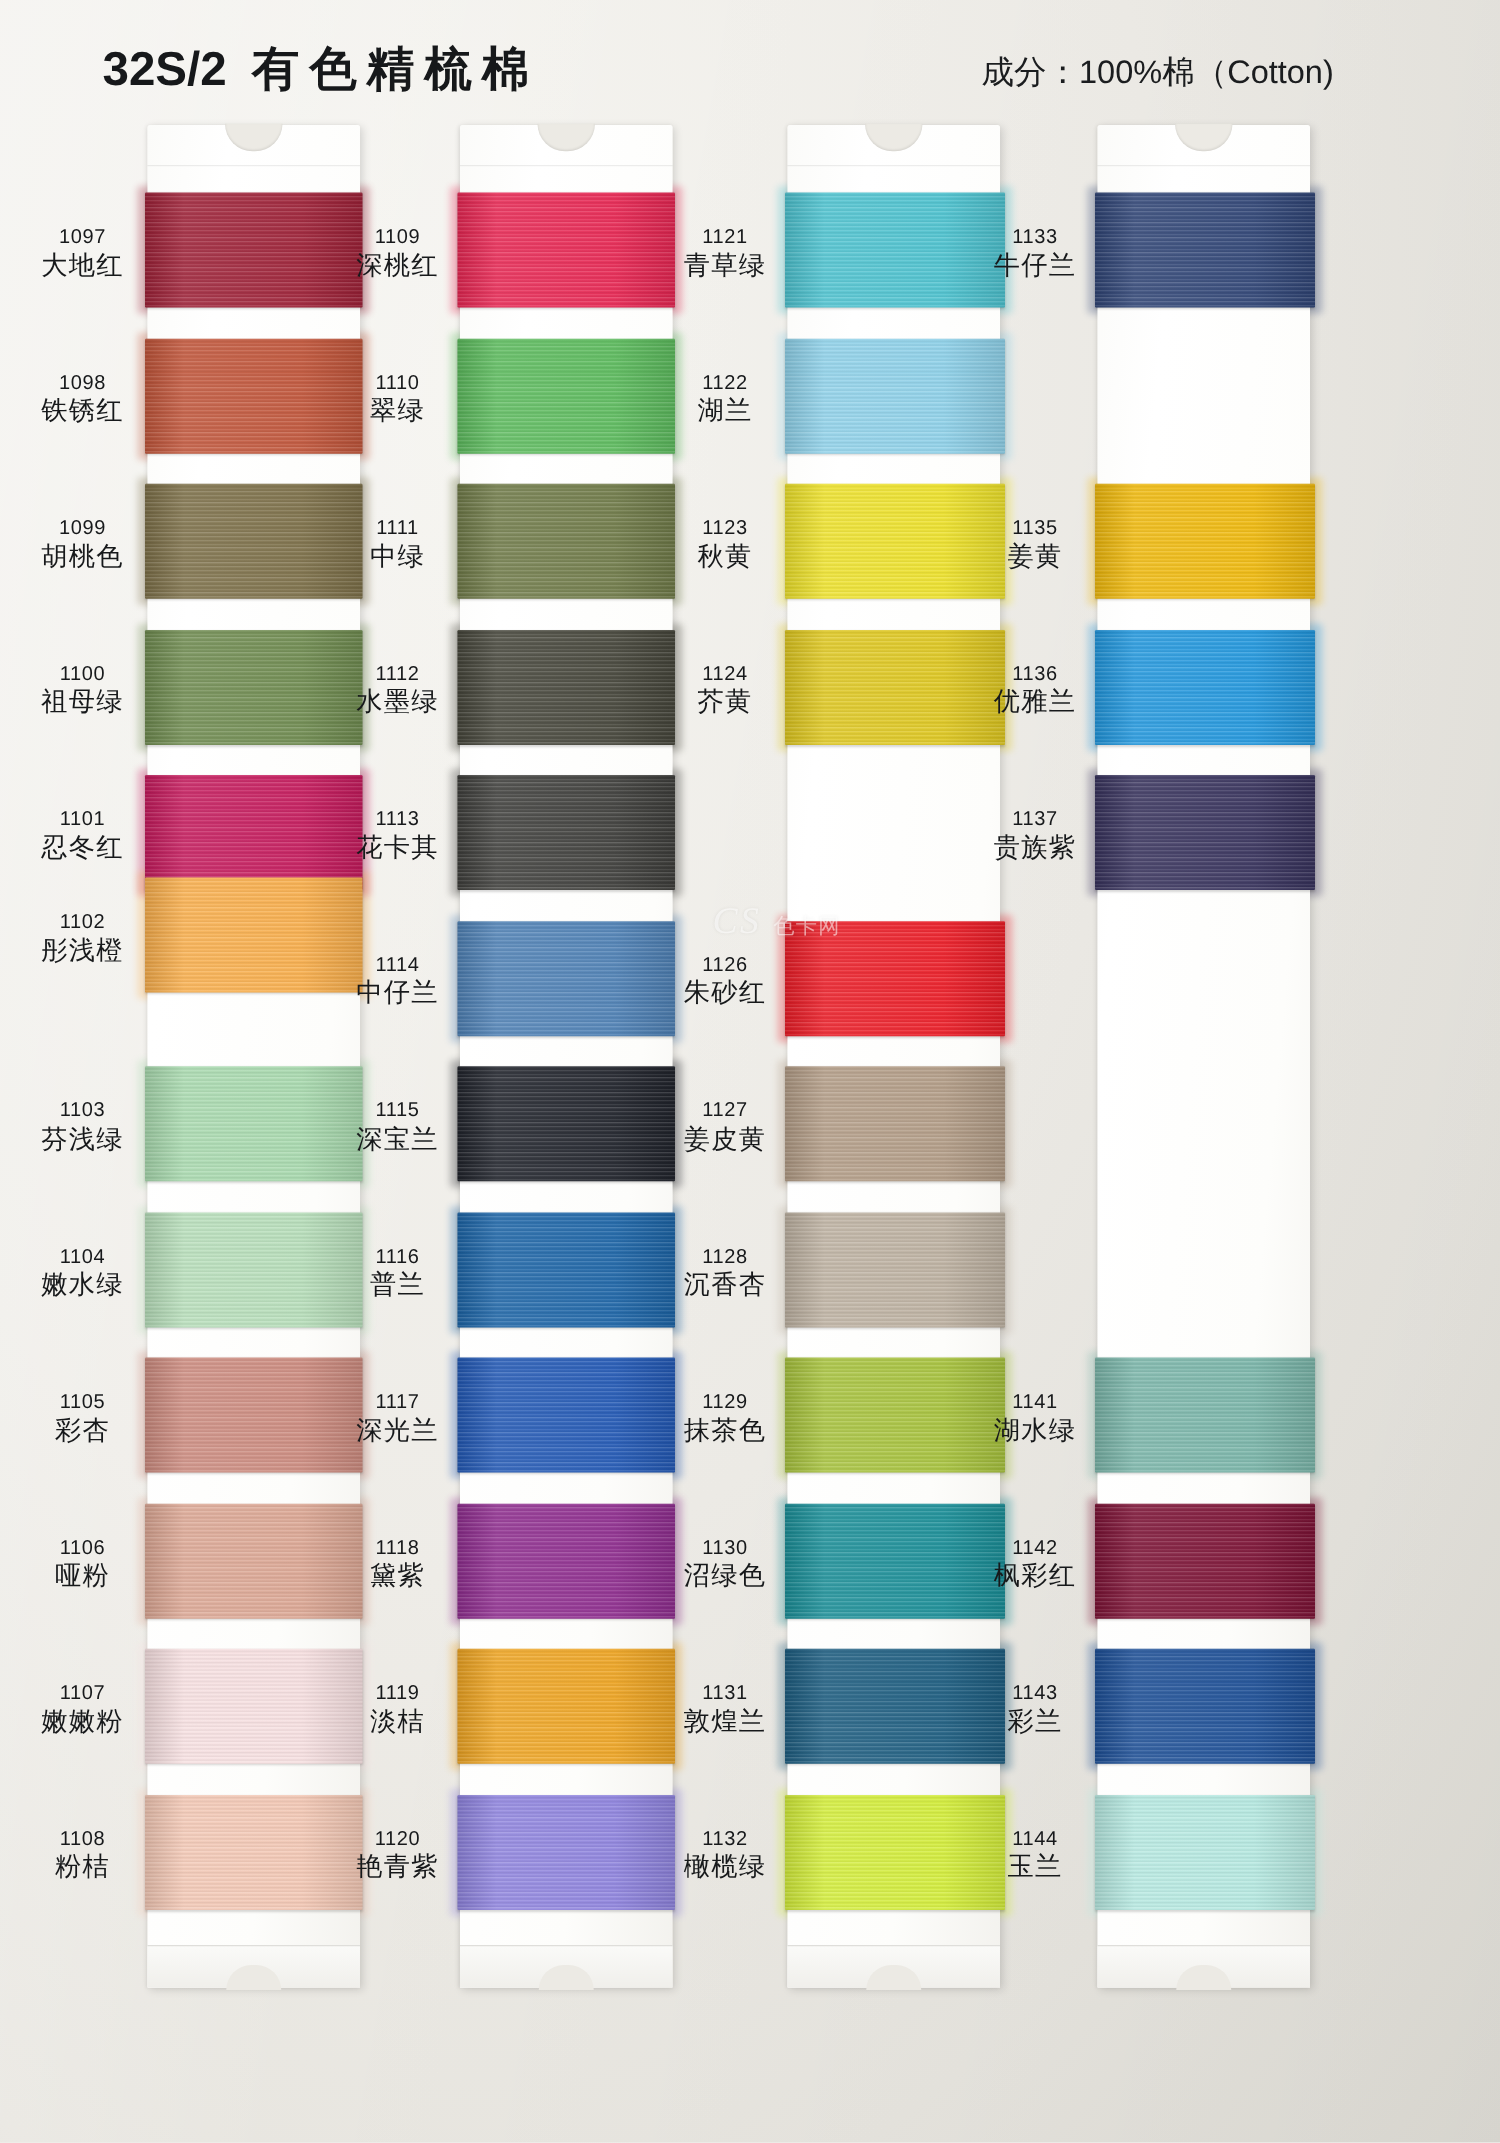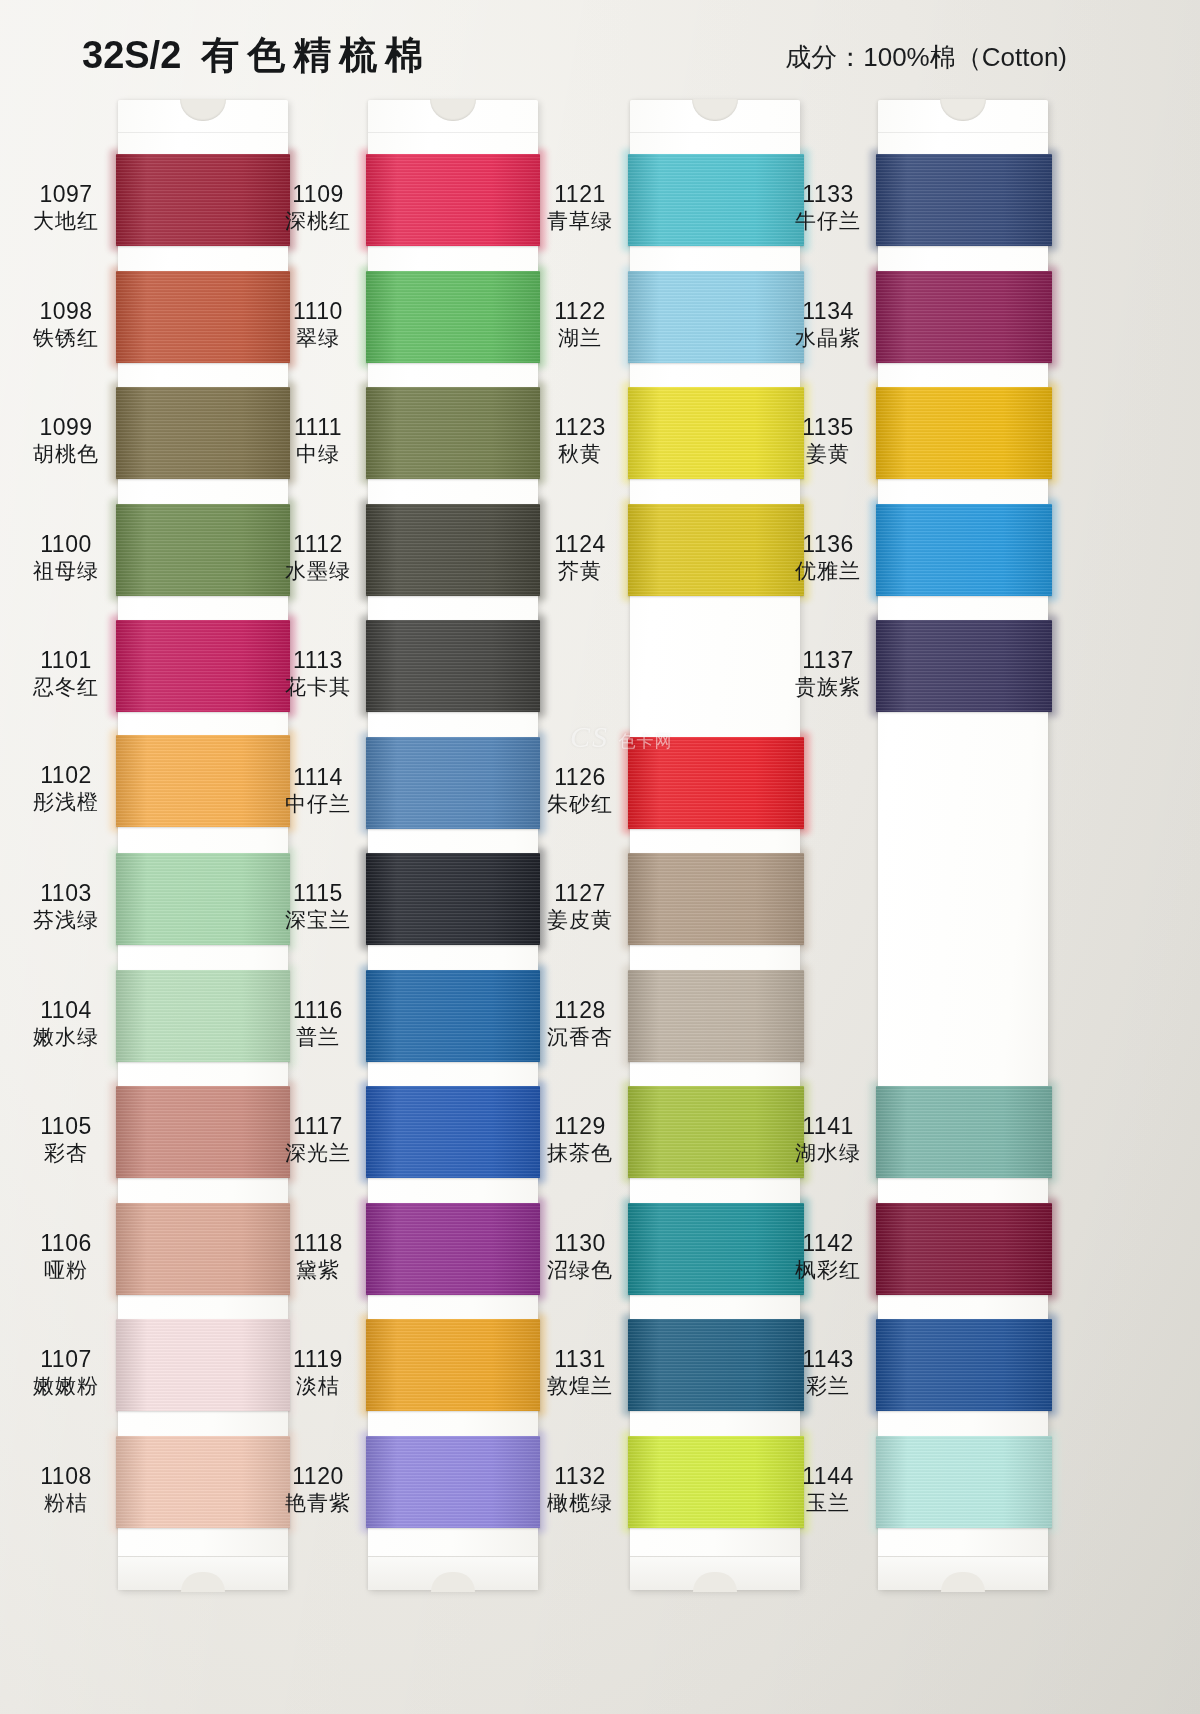--- a/index.html
+++ b/index.html
@@ -106,21 +106,21 @@
   }
   .label{
     position:absolute;
     top:30px;
     width:96px;
     text-align:center;
     color:#17191b;
     line-height:1.22;
     font-size:0;
   }
-  .label .code{ display:block; font-size:23px; letter-spacing:.5px; }
+  .label .code{ display:block; font-size:16px; letter-spacing:.5px; }
   .label .name{ display:block; font-size:21px; letter-spacing:1px; }
 
   .col-0 .label{ left:10px; }
   .col-1 .label{ left:2px; }
   .col-2 .label{ left:4px; }
   .col-3 .label{ left:2px; }
 
   .swatch{
     position:absolute;
     top:4px;
@@ -229,21 +229,21 @@
         </div>
         <div class="row" style="top: 516px;">
           <div class="label">
             <span class="code">1101</span>
             <span class="name">忍冬红</span>
           </div>
           <div class="swatch" style="background: rgb(196, 26, 92);">
             <div class="fuzz" style="background: rgb(196, 26, 92);"></div>
           </div>
         </div>
-        <div class="row" style="top: 631px;">
+        <div class="row" style="top: 598px;">
           <div class="label">
             <span class="code">1102</span>
             <span class="name">彤浅橙</span>
           </div>
           <div class="swatch" style="background: rgb(247, 173, 75);">
             <div class="fuzz" style="background: rgb(247, 173, 75);"></div>
           </div>
         </div>
         <div class="row" style="top: 749px;">
           <div class="label">
@@ -541,29 +541,20 @@
       <div class="rows">
         <div class="row" style="top: 50px;">
           <div class="label">
             <span class="code">1133</span>
             <span class="name">牛仔兰</span>
           </div>
           <div class="swatch" style="background: rgb(47, 68, 117);">
             <div class="fuzz" style="background: rgb(47, 68, 117);"></div>
           </div>
         </div>
-        <div class="row" style="top: 166.5px;">
-          <div class="label">
-            <span class="code">1134</span>
-            <span class="name">水晶紫</span>
-          </div>
-          <div class="swatch" style="background: rgb(141, 31, 85);">
-            <div class="fuzz" style="background: rgb(141, 31, 85);"></div>
-          </div>
-        </div>
         <div class="row" style="top: 283px;">
           <div class="label">
             <span class="code">1135</span>
             <span class="name">姜黄</span>
           </div>
           <div class="swatch" style="background: rgb(238, 184, 12);">
             <div class="fuzz" style="background: rgb(238, 184, 12);"></div>
           </div>
         </div>
         <div class="row" style="top: 399.5px;">

